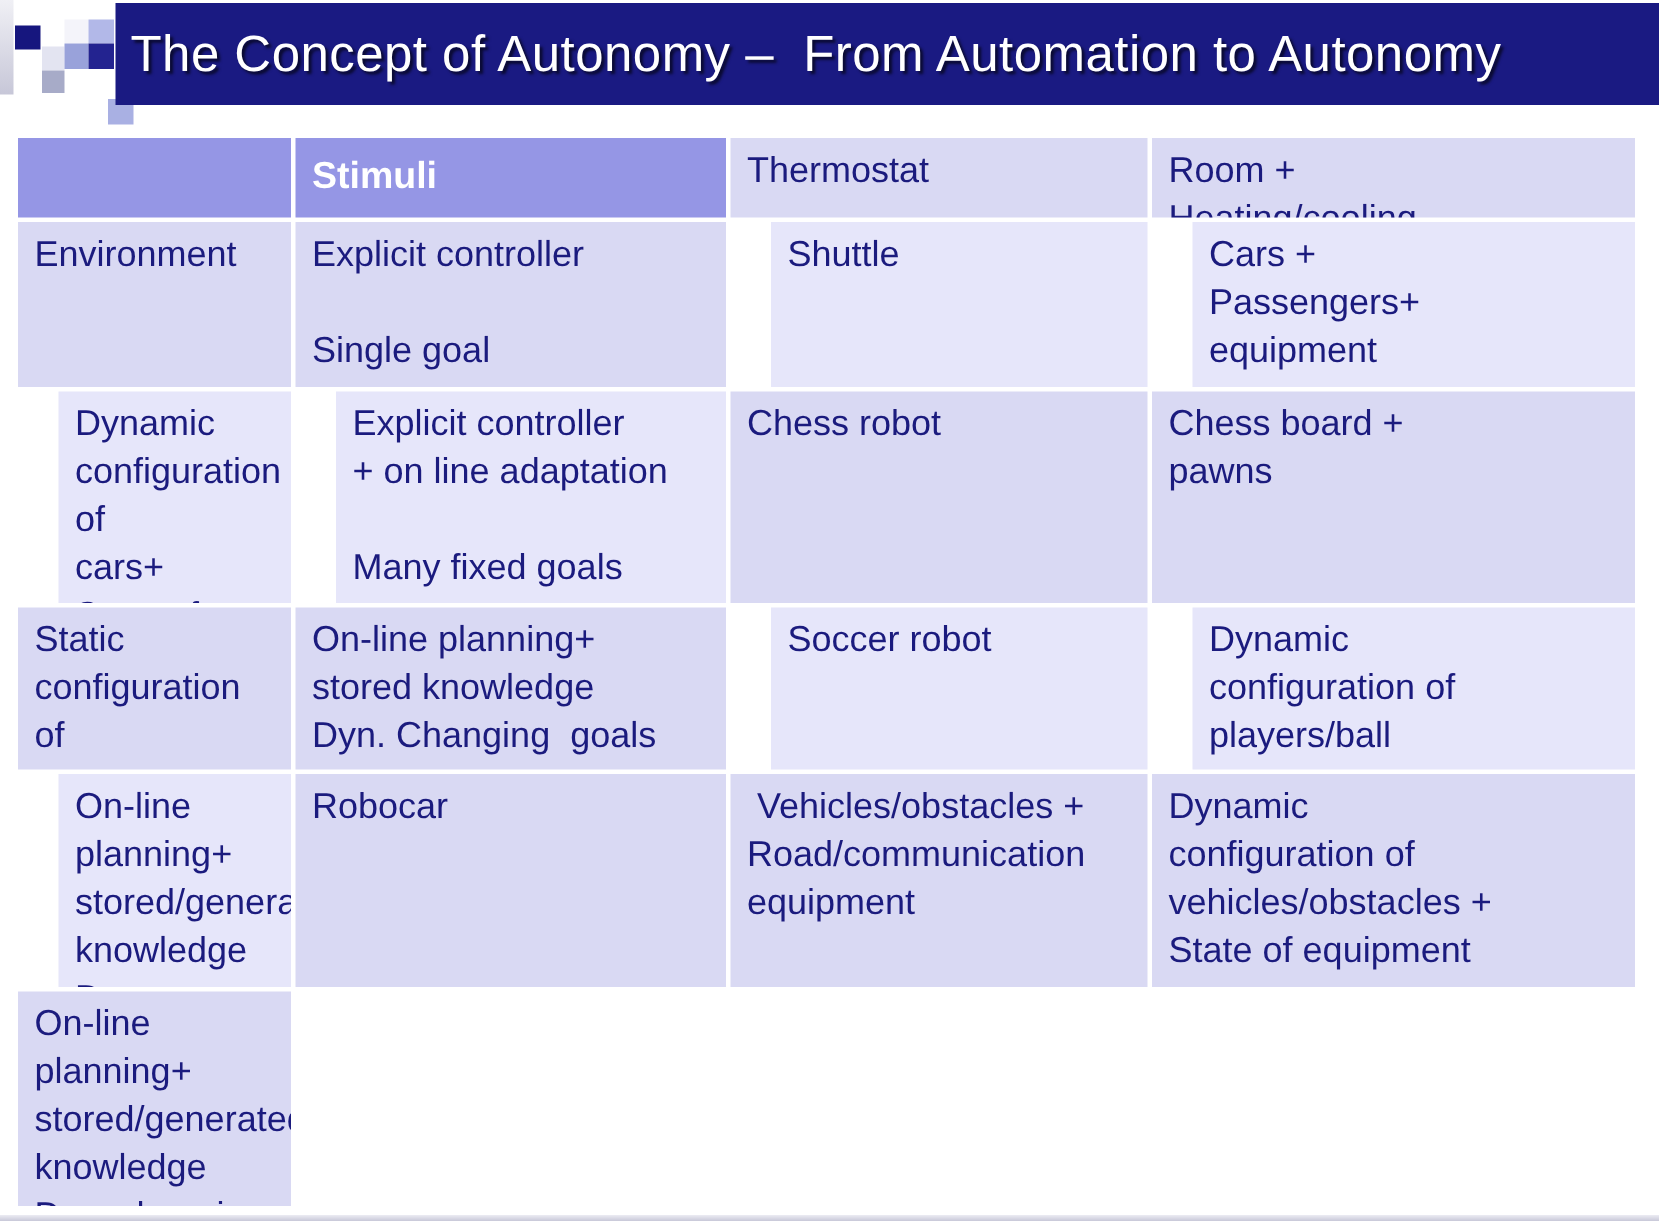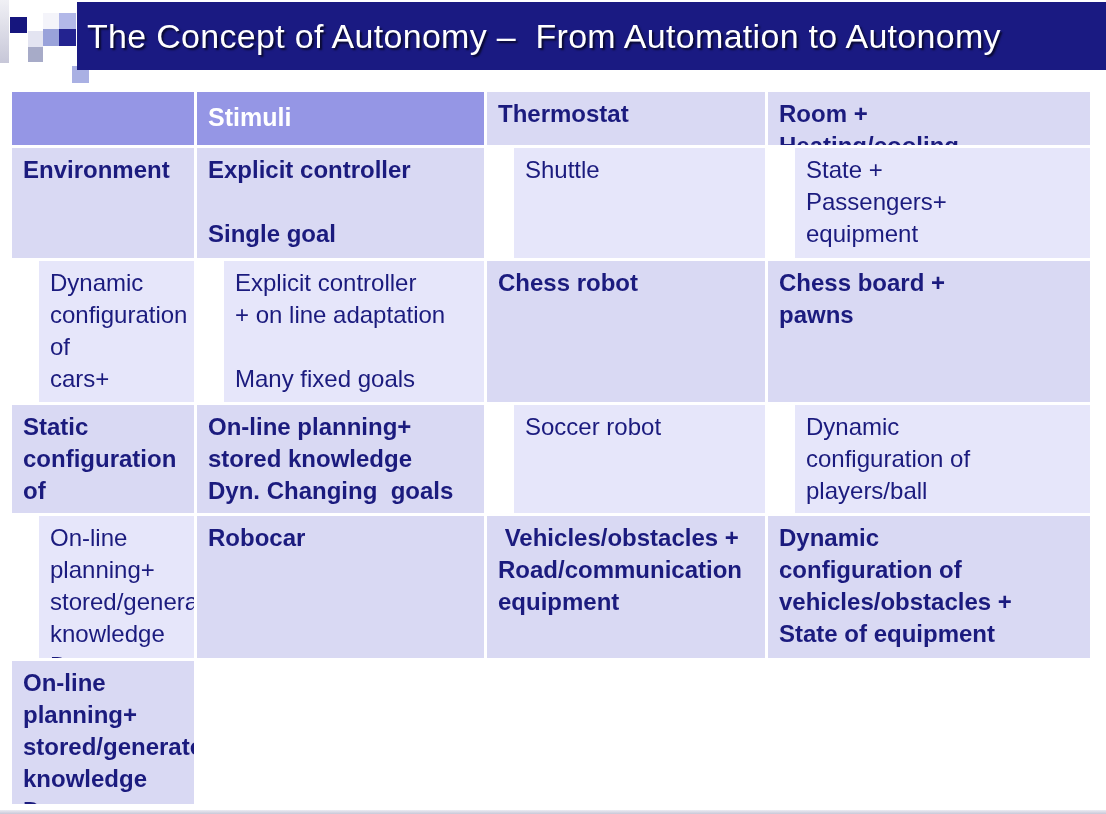--- a/index.html
+++ b/index.html
@@ -40,21 +40,21 @@
     gap:3px;
   }
   .th {
     background:#9596e5; color:#ffffff; font-weight:bold; font-size:25px;
     padding:11px 11px 0 11px;
   }
   .td {
     font-size:24px; line-height:32px; color:#1b1b7e;
     padding:6px 11px 0 11px; white-space:pre-wrap; overflow:hidden;
   }
-  .row-odd  { background:#d9d9f3;font-weight:bold; }
+  .row-odd  { background:#d9d9f3; }
   .row-even { background:#e6e6fa;margin-left:27px; }
 
   .bottom-strip {
     position:absolute; left:0; right:0; bottom:0; height:4px;
     background:linear-gradient(to bottom,#ececf3,#c8c8d8);
   }
 </style>
 </head>
 <body>
 
@@ -82,21 +82,21 @@
     <div class="td row-odd">Thermostat</div>
     <div class="td row-odd">Room +
 Heating/cooling
 device</div>
     <div class="td row-odd">Environment</div>
     <div class="td row-odd">Explicit controller
 
 Single goal</div>
 
     <div class="td row-even">Shuttle</div>
-    <div class="td row-even">State +
+    <div class="td row-even">Cars +
 Passengers+
 equipment</div>
     <div class="td row-even">Dynamic
 configuration of
 cars+
 State of  equipment</div>
     <div class="td row-even">Explicit controller
 + on line adaptation
 
 Many fixed goals</div>

